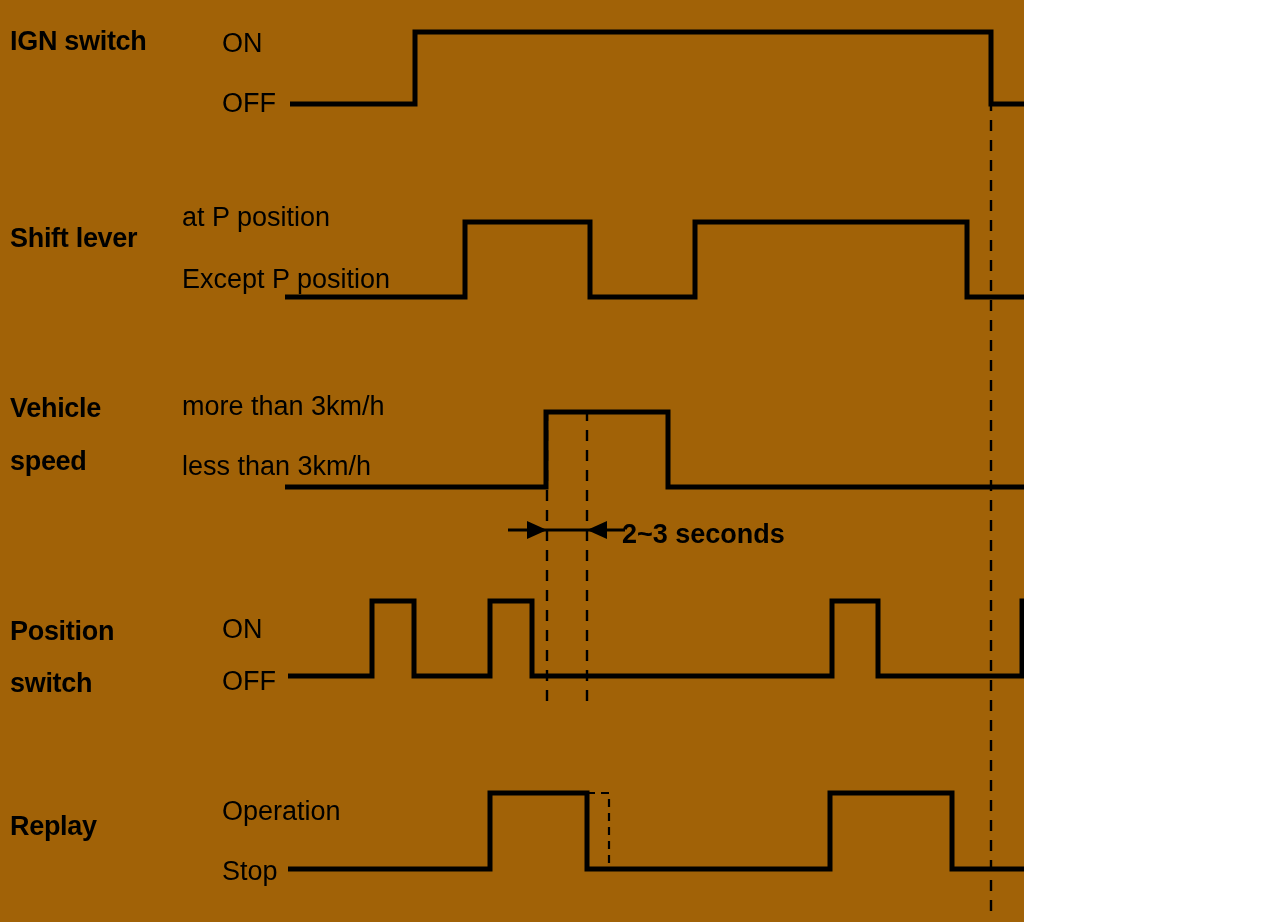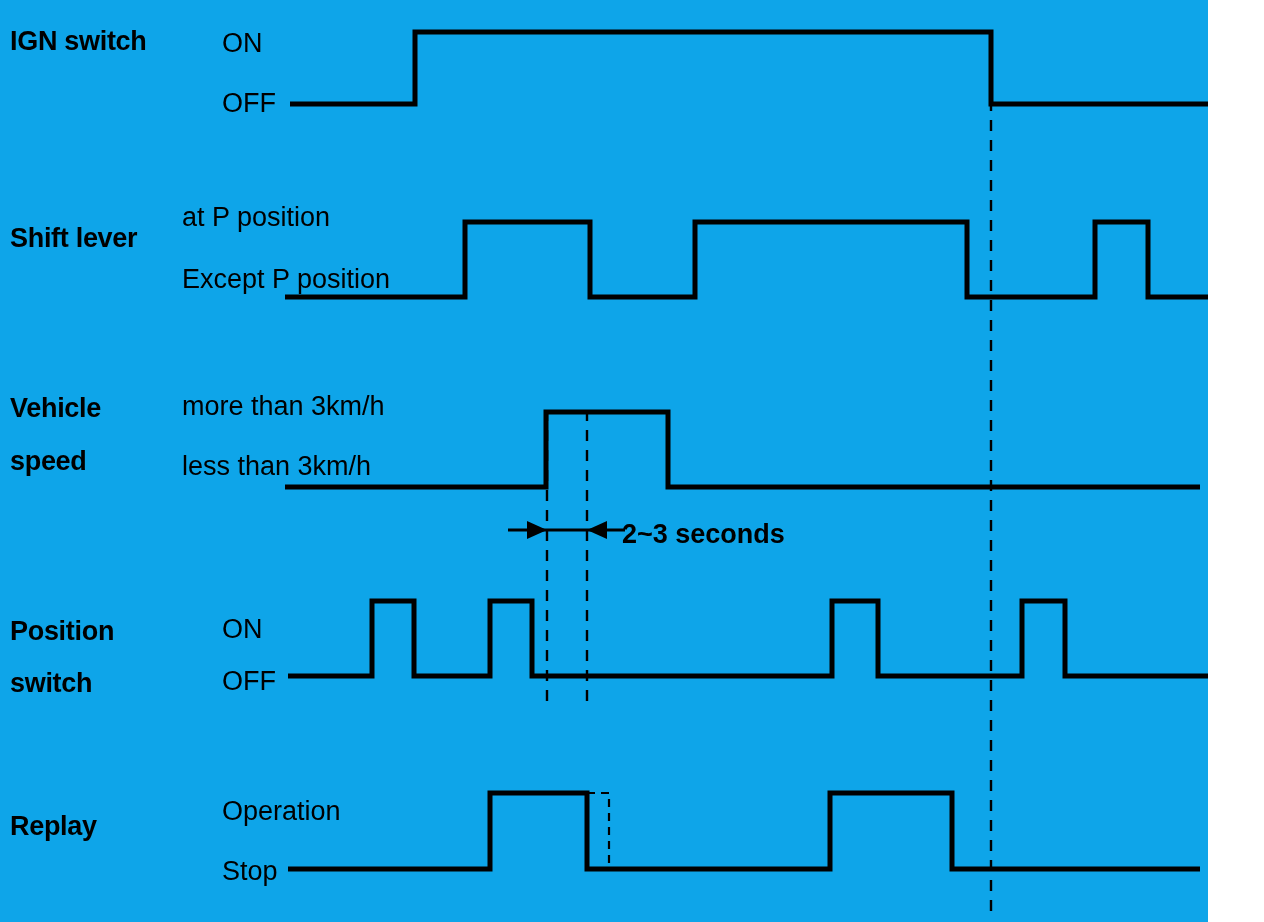--- a/index.html
+++ b/index.html
@@ -7,25 +7,24 @@
     margin: 0;
     padding: 0;
     background: #ffffff;
   }
   body {
     font-family: "Liberation Sans", sans-serif;
     color: #000000;
   }
   #diagram-root {
     position: relative;
-    width: 1192px;
+    width: 1024px;
     height: 922px;
-    background: #0ea5e9;
+    background: #a16207;
     overflow: hidden;
-    padding-left: 16px;
   }
   #timing-svg {
     position: absolute;
     left: 0;
     top: 0;
     width: 1264px;
     height: 922px;
   }
   .sig-name {
     font-size: 27px;

